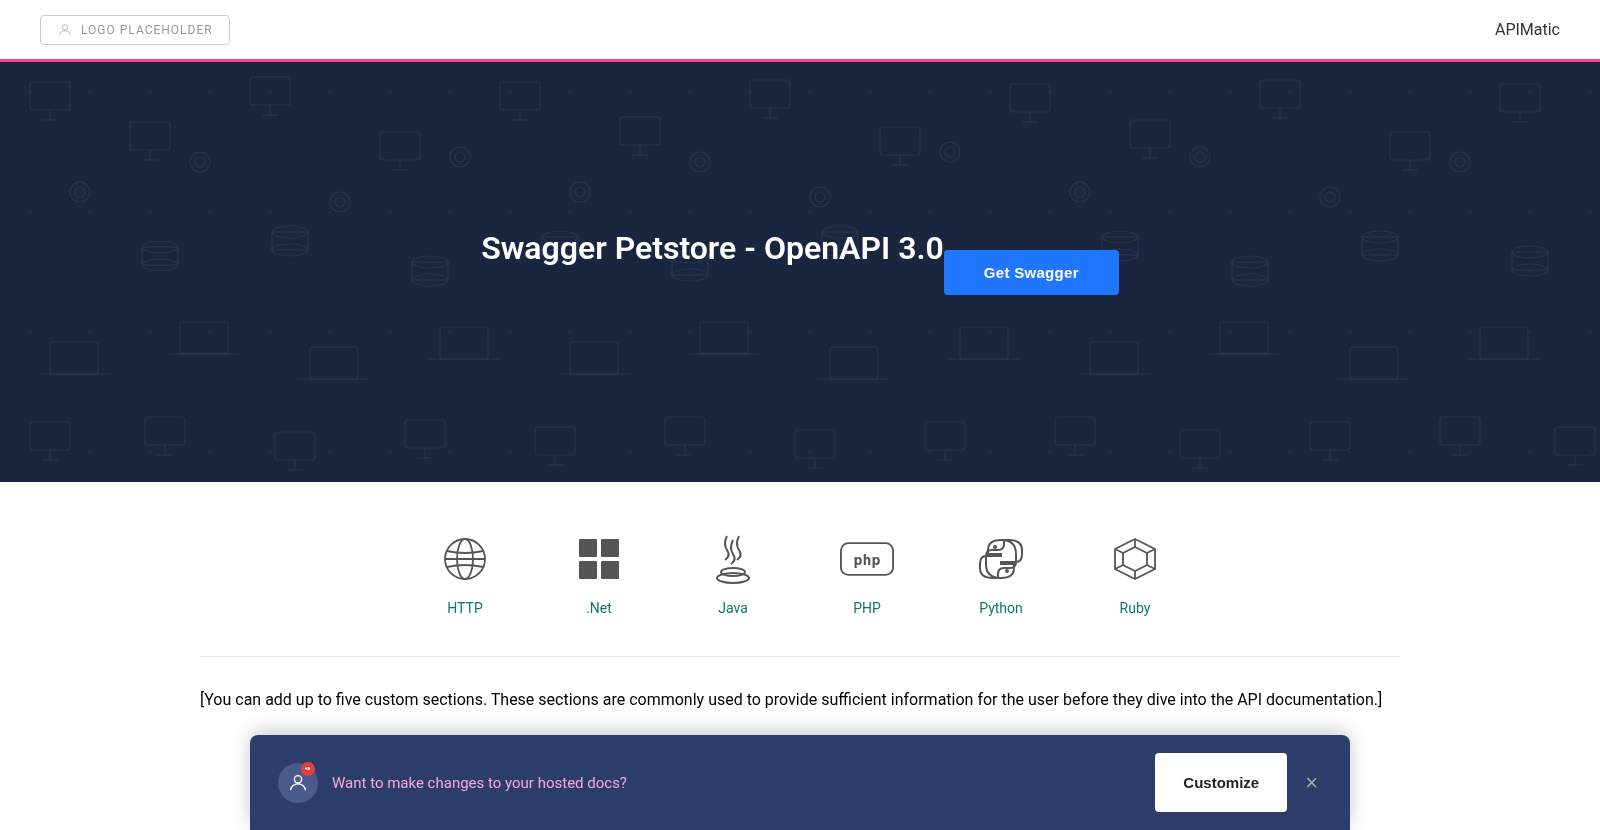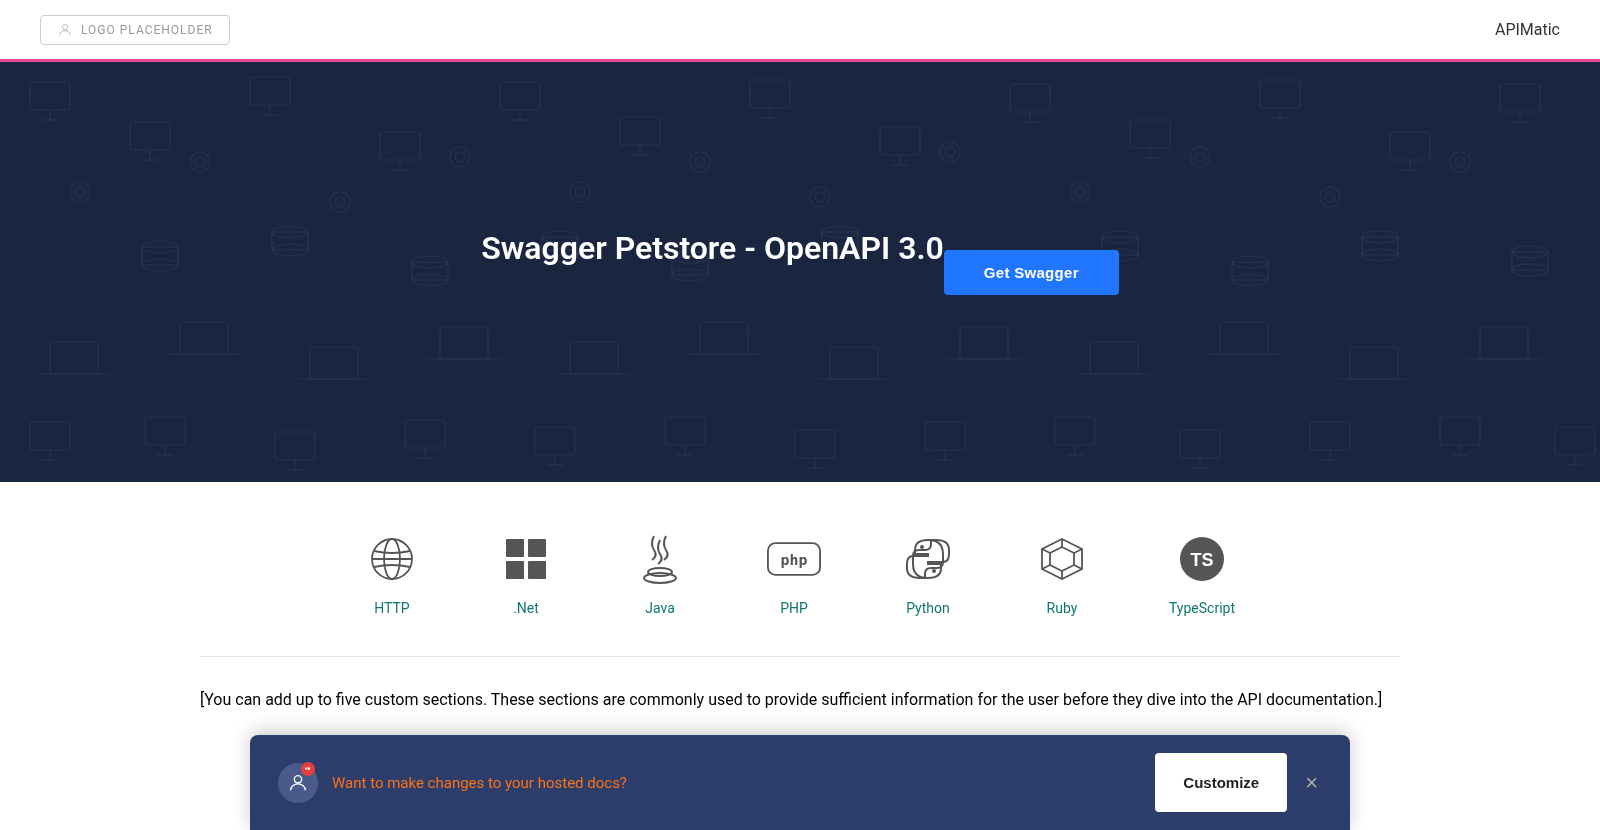--- a/index.html
+++ b/index.html
@@ -154,21 +154,21 @@
       background: #4a5a8a;
       display: flex;
       align-items: center;
       justify-content: center;
       flex-shrink: 0;
       color: #fff;
       font-size: 18px;
     }
 
     #toast-text {
-      color: #f97316;
+      color: #f9a8d4;
       font-size: 15px;
       flex: 1;
     }
 
     #customize-btn {
       background: #fff;
       color: #222;
       border: none;
       padding: 21px 28px;
       border-radius: 4px;
@@ -459,29 +459,20 @@
         <line x1="44" y1="14" x2="36" y2="18"></line>
         <line x1="4" y1="34" x2="12" y2="30"></line>
         <line x1="44" y1="34" x2="36" y2="30"></line>
         <line x1="24" y1="4" x2="24" y2="12"></line>
         <line x1="24" y1="44" x2="24" y2="36"></line>
       </svg>
     </div>
     <span class="sdk-label">Ruby</span>
   </div>
 
-  <div class="sdk-item">
-    <div class="sdk-icon">
-      <svg width="48" height="48" viewBox="0 0 48 48" xmlns="http://www.w3.org/2000/svg">
-        <circle cx="24" cy="24" r="22" fill="#555"></circle>
-        <text x="24" y="31" text-anchor="middle" font-family="Arial, sans-serif" font-weight="700" font-size="18" fill="#fff">TS</text>
-      </svg>
-    </div>
-    <span class="sdk-label">TypeScript</span>
-  </div>
 </section>
 
 <div id="divider"></div>
 
 <div id="content-below">
   <p>[You can add up to five custom sections. These sections are commonly used to provide sufficient information for the user before they dive into the API documentation.]</p>
 </div>
 
 <div id="toast-banner">
   <div class="toast-avatar">

